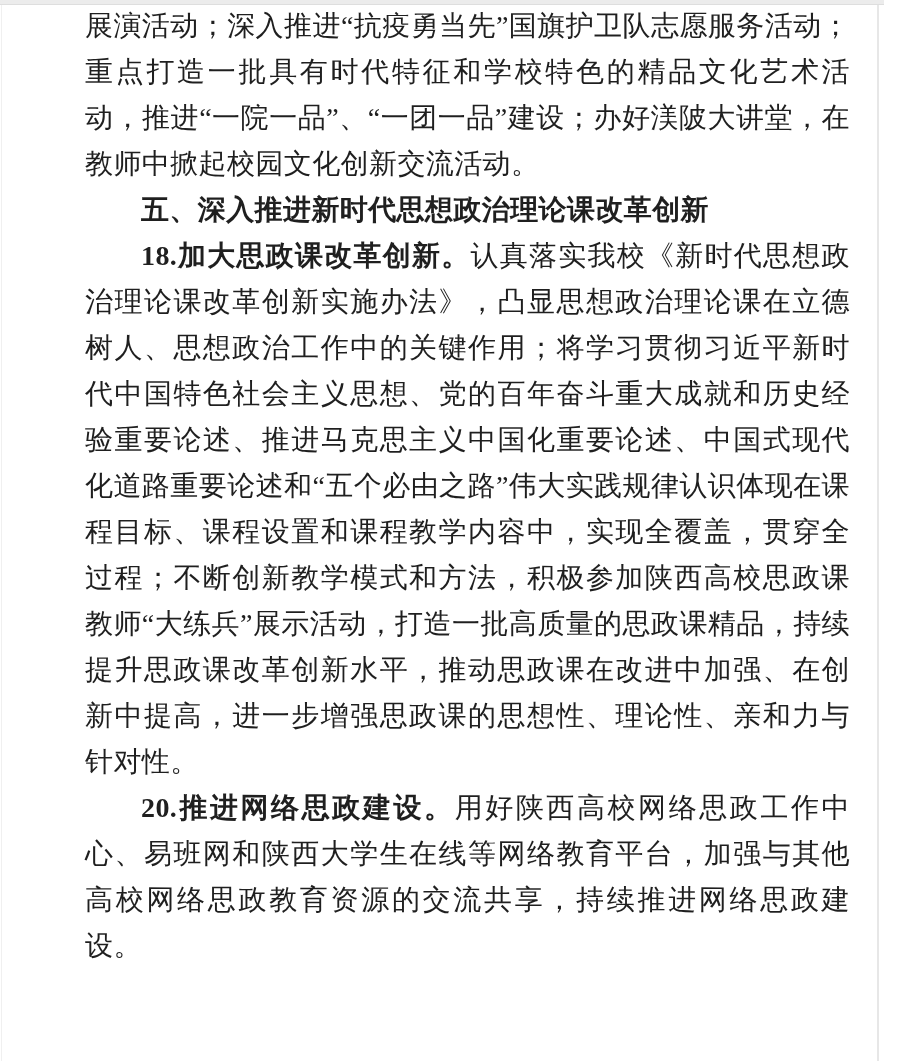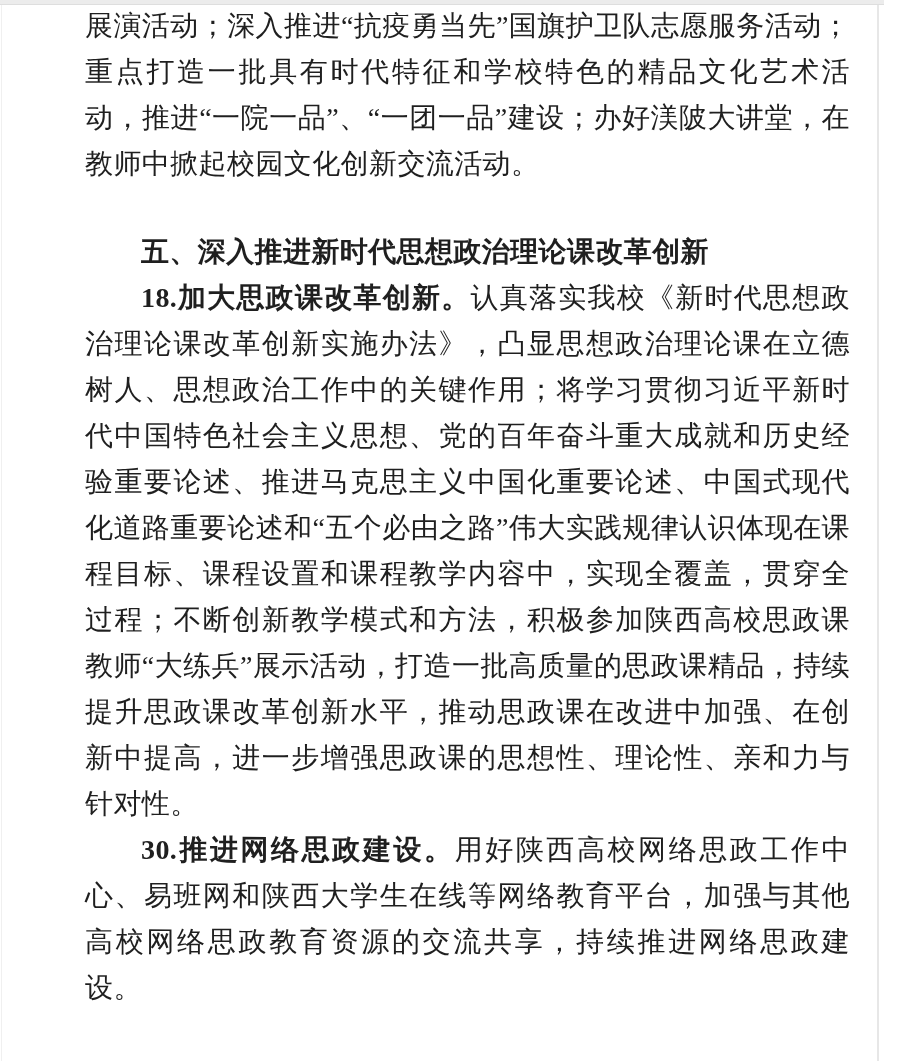--- a/index.html
+++ b/index.html
@@ -58,35 +58,34 @@
     text-align: justify;
     text-align-last: left;
   }
   .para.indent {
     text-indent: 56px;
   }
   .para.heading {
     font-family: Liberation Serif, serif;
     font-weight: bold;
     text-align: left;
-    margin-top: 42px;
   }
   .run {
     font-weight: normal;
   }
   .run.bold {
     font-weight: bold;
   }
 </style>
 </head>
 <body>
 
 <div class="screen">
   <div class="page-gap"></div>
   <div class="edge-left"></div>
   <div class="edge-right"></div>
   <div class="content" id="doc-content">
       <p class="para body"><span class="run">展演活动；深入推进“抗疫勇当先”国旗护卫队志愿服务活动；重点打造一批具有时代特征和学校特色的精品文化艺术活动，推进“一院一品”、“一团一品”建设；办好渼陂大讲堂，在教师中掀起校园文化创新交流活动。</span></p>
       <p class="para heading indent"><span class="run bold">五、深入推进新时代思想政治理论课改革创新</span></p>
       <p class="para body indent"><span class="run bold">18.加大思政课改革创新。</span><span class="run">认真落实我校《新时代思想政治理论课改革创新实施办法》，凸显思想政治理论课在立德树人、思想政治工作中的关键作用；将学习贯彻习近平新时代中国特色社会主义思想、党的百年奋斗重大成就和历史经验重要论述、推进马克思主义中国化重要论述、中国式现代化道路重要论述和“五个必由之路”伟大实践规律认识体现在课程目标、课程设置和课程教学内容中，实现全覆盖，贯穿全过程；不断创新教学模式和方法，积极参加陕西高校思政课教师“大练兵”展示活动，打造一批高质量的思政课精品，持续提升思政课改革创新水平，推动思政课在改进中加强、在创新中提高，进一步增强思政课的思想性、理论性、亲和力与针对性。</span></p>
-      <p class="para body indent"><span class="run bold">30.推进网络思政建设。</span><span class="run">用好陕西高校网络思政工作中心、易班网和陕西大学生在线等网络教育平台，加强与其他高校网络思政教育资源的交流共享，持续推进网络思政建设。</span></p>
+      <p class="para body indent"><span class="run bold">20.推进网络思政建设。</span><span class="run">用好陕西高校网络思政工作中心、易班网和陕西大学生在线等网络教育平台，加强与其他高校网络思政教育资源的交流共享，持续推进网络思政建设。</span></p>
     </div>
 </div>
 
 </body></html>

